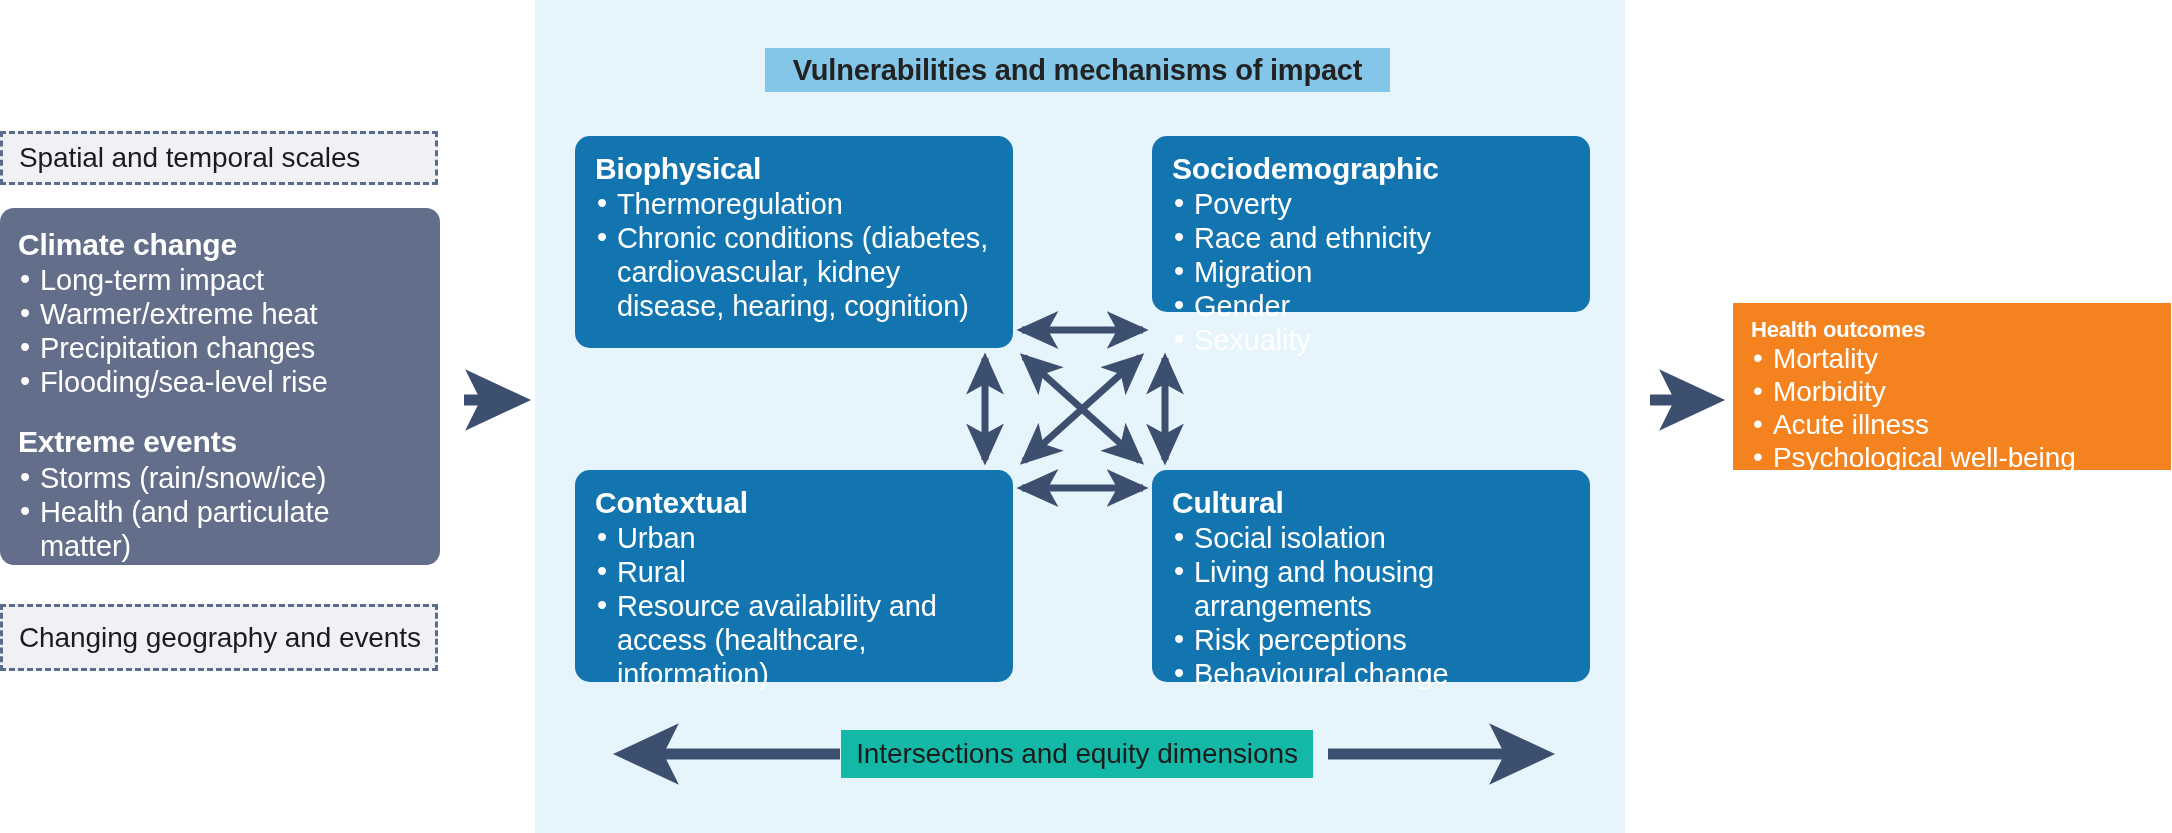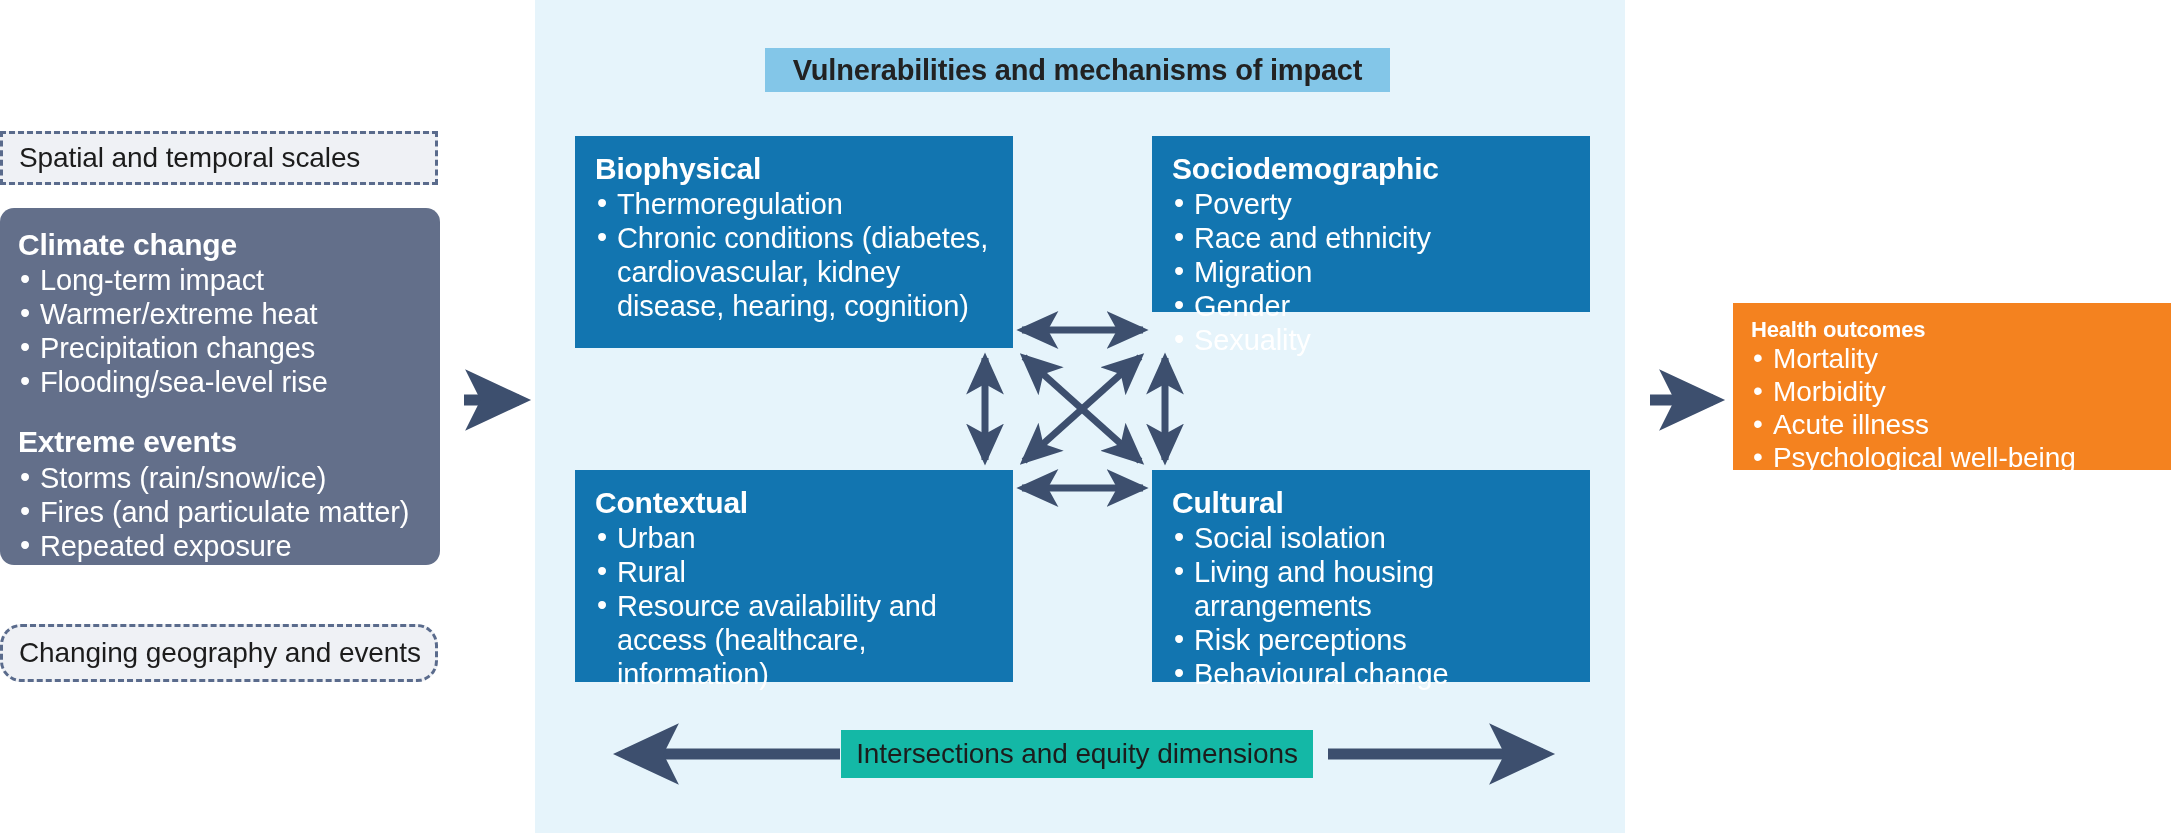--- a/index.html
+++ b/index.html
@@ -55,21 +55,21 @@
     background: #eff1f5;
     border: 3px dashed #5a6b8c;
     color: #1c1c1c;
     font-size: 28px;
     display: flex;
     align-items: center;
     padding-left: 16px;
     letter-spacing: -0.1px;
   }
   #scales-chip  { left: 0px; top: 131px; width: 438px; height: 54px; }
-  #geography-chip { left: 0px; top: 624px; width: 438px; height: 58px; border-radius: 21px; }
+  #geography-chip { left: 0px; top: 604px; width: 438px; height: 67px; }
 
   #drivers-box {
     position: absolute;
     left: 0px; top: 208px;
     width: 440px; height: 357px;
     background: #636f8a;
     color: #ffffff;
     box-sizing: border-box;
     padding: 20px 14px 0 18px;
     border-radius: 14px;
@@ -96,20 +96,21 @@
     justify-content: center;
     letter-spacing: -0.2px;
   }
 
   .quad {
     position: absolute;
     background: #1275b0;
     color: #ffffff;
     box-sizing: border-box;
     padding: 16px 14px 0 20px;
+    border-radius: 15px;
   }
   #quad-biophysical    { left: 575px;  top: 136px; width: 438px; height: 212px; }
   #quad-sociodemo      { left: 1152px; top: 136px; width: 438px; height: 176px; }
   #quad-contextual     { left: 575px;  top: 470px; width: 438px; height: 212px; }
   #quad-cultural       { left: 1152px; top: 470px; width: 438px; height: 212px; }
 
   #arrows-svg {
     position: absolute;
     left: 0; top: 0;
     width: 2172px; height: 833px;
@@ -156,21 +157,21 @@
     <ul class="bullets">
       <li>Long-term impact</li>
       <li>Warmer/extreme heat</li>
       <li>Precipitation changes</li>
       <li>Flooding/sea-level rise</li>
     </ul>
     <div class="group-gap"></div>
     <div class="box-title">Extreme events</div>
     <ul class="bullets">
       <li>Storms (rain/snow/ice)</li>
-      <li>Fires (and particulate matter)</li>
+      <li>Health (and particulate matter)</li>
       <li>Repeated exposure</li>
     </ul>
   </div>
 
   <div class="dashed-chip" id="geography-chip">
     <span>Changing geography and events</span>
   </div>
 
   <div id="panel"></div>
 

